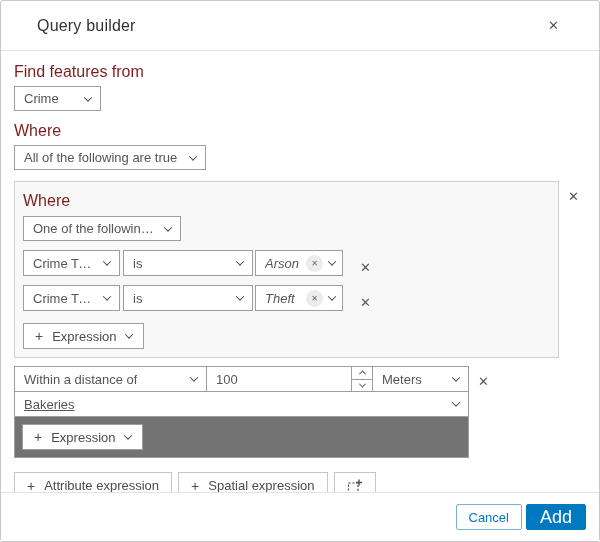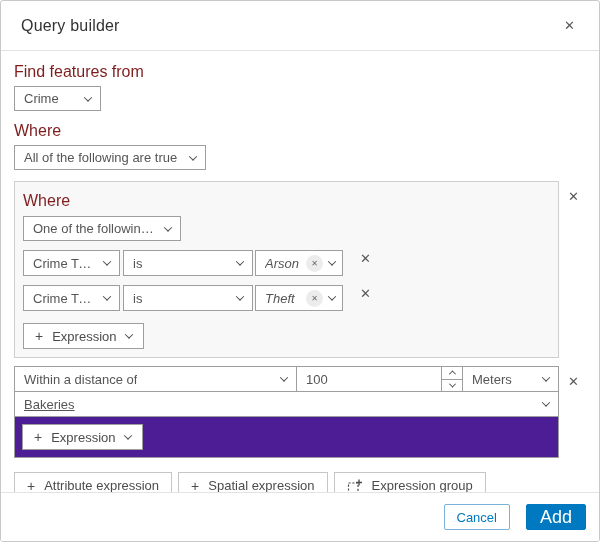--- a/index.html
+++ b/index.html
@@ -5,21 +5,21 @@
   * { margin:0; padding:0; box-sizing:border-box; }
   html,body { background:#fff; font-family:"Liberation Sans", sans-serif; }
 
   .dialog{
     width:600px; height:542px; background:#fff;
     border:1px solid #c9c9c9; border-radius:3px;
     overflow:hidden; position:relative; color:#4c4c4c;
   }
   .hdr{
     height:50px; display:flex; align-items:center; justify-content:space-between;
-    padding:0 20px; border-bottom:1px solid #e3e3e3;
+    padding:0 36px; border-bottom:1px solid #e3e3e3;
   }
   .hdr-title{ font-size:16px; color:#323232; letter-spacing:.2px; }
   .xbtn{
     background:none; border:none; cursor:pointer; color:#595959;
     font-size:13px; line-height:1; padding:2px 4px; font-family:inherit;
   }
   .body{ padding:12px 13px 0 13px; }
 
   .lbl{ font-size:16px; color:#7f1d1d; margin-bottom:5px; }
   .sect{ margin-bottom:11px; }
@@ -39,42 +39,42 @@
   .chev-up{ transform:rotate(-135deg) translate(-1px,-1px); }
 
   
   .grp-row{ display:flex; align-items:flex-start; }
   .grp-x{ width:29px; text-align:center; padding-top:6px; flex:none; }
   .group{
     width:545px; flex:none; background:#f8f8f8;
     border:1px solid #cfcfcf; padding:8px;
   }
   .group .lbl{ margin:2px 0 6px 0; }
-  .expr-row{ display:flex; align-items:flex-start; margin-top:9px; }
+  .expr-row{ display:flex; align-items:flex-end; margin-top:9px; }
   .expr-row .select{ height:26px; }
   .sel-field{ width:97px; }
   .sel-op{ width:130px; margin-left:3px; }
   .sel-val{ width:88px; margin-left:2px; gap:6px; padding-right:7px; }
   .sel-val .stext{ flex:1;font-style:italic; }
   .chip{
     width:17px; height:17px; border-radius:50%; background:#ececec;
     border:none; color:#6a6a6a; font-size:8px; line-height:17px;
     text-align:center; cursor:pointer; flex:none; font-family:inherit; padding:0;
   }
   .rowx{ margin-left:13px; }
 
   .btn-expr{
     margin-top:12px; height:26px; background:#fff; border:1px solid #9e9e9e;
     display:inline-flex; align-items:center; gap:9px; padding:0 11px;
     font-size:13px; color:#4c4c4c; cursor:pointer; font-family:inherit;
   }
   .plus{ font-size:14px; color:#4c4c4c; line-height:1; }
 
   
-  .group2{ width:545px; flex:none; border:1px solid #9e9e9e; background:#4c1d95; }
+  .group2{ width:455px; flex:none; border:1px solid #9e9e9e; background:#737373; }
   .g2-top{ display:flex; height:25px; border-bottom:1px solid #9e9e9e; background:#fff; }
   .bare{ border:none; height:100%; }
   .g2-mode{ flex:1; border-right:1px solid #9e9e9e; }
   .g2-num{ width:166px; border-right:1px solid #9e9e9e; display:flex; align-items:stretch; background:#fff; }
   .g2-num input{
     flex:1; border:none; outline:none; font-size:13px; color:#555;
     padding:0 0 0 9px; font-family:inherit; background:transparent; min-width:0;
   }
   .spin{ width:21px; flex:none; border-left:1px solid #9e9e9e; display:flex; flex-direction:column; }
   .spin > div{
@@ -93,21 +93,21 @@
     height:27px; background:#fff; border:1px solid #c6c6c6;
     display:inline-flex; align-items:center; gap:9px; padding:0 12px;
     font-size:13px; color:#4c4c4c; cursor:pointer; font-family:inherit;
   }
   .eg-icon{ display:inline-flex; flex:none; }
 
   
   .foot{
     position:absolute; left:0; right:0; bottom:0; height:49px;
     border-top:1px solid #e3e3e3; display:flex; align-items:center;
-    justify-content:flex-end; gap:16px; padding:0 13px; background:#fff;
+    justify-content:flex-end; gap:4px; padding:0 13px; background:#fff;
   }
   .btn-cancel{
     height:26px; padding:0 12px; background:#fff; border:1px solid #79b3da;
     color:#0079c1; font-size:13px; border-radius:2px; cursor:pointer; font-family:inherit;
   }
   .btn-add{
     height:26px; padding:0 13px; background:#0079c1; border:1px solid #0079c1;
     color:#fff; font-size:18px; border-radius:2px; cursor:pointer; font-family:inherit;
   }
 </style>
@@ -241,21 +241,20 @@
         <span class="plus">+</span>
         <span>Spatial expression</span>
       </button>
       <button class="act-btn">
         <span class="eg-icon">
           <svg width="16" height="16" viewBox="0 0 16 16">
             <rect x="1.5" y="5" width="9.5" height="9.5" fill="none" stroke="#4c4c4c" stroke-width="1.2" stroke-dasharray="2.2 1.6"></rect>
             <path d="M12 1.5v6M9 4.5h6" stroke="#4c4c4c" stroke-width="1.4" fill="none"></path>
           </svg>
         </span>
-        <span>Expression group</span>
       </button>
     </div>
 
   </div>
 
   <div class="foot">
     <button class="btn-cancel">Cancel</button>
     <button class="btn-add">Add</button>
   </div>
 

